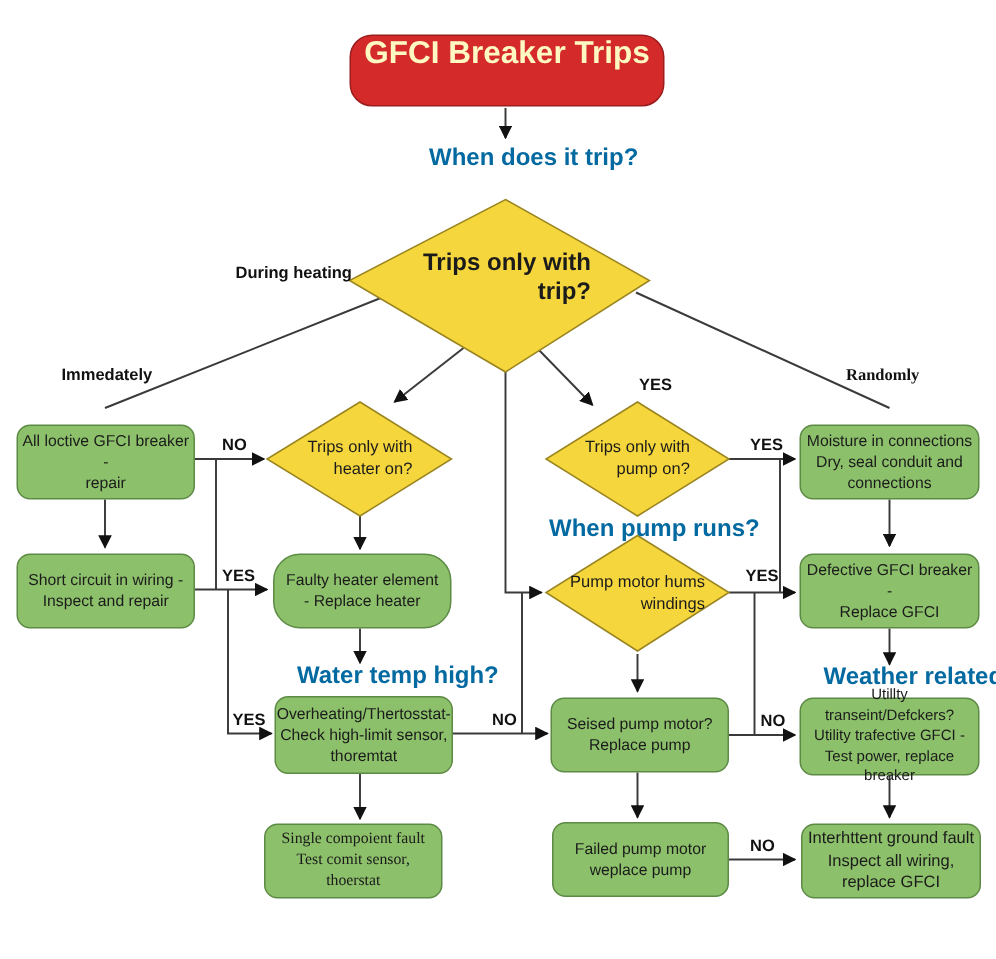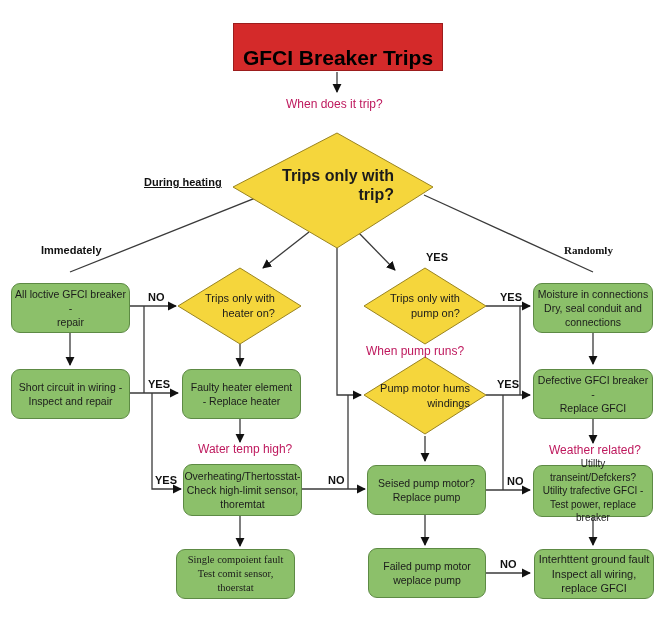--- a/index.html
+++ b/index.html
@@ -8,30 +8,30 @@
     #canvas { position: absolute; left: 0; top: 0; width: 664px; height: 639px; }
     .box {
       position: absolute; box-sizing: border-box;
       background: #8cc06a; border: 1.5px solid #5d8a44; border-radius: 9px;
       display: flex; align-items: center; justify-content: center; text-align: center;
       font-size: 10.5px; line-height: 1.35; color: #1b1b1b; padding: 4px 3px;
       white-space: pre-line;
     }
     .title-box {
       position: absolute; box-sizing: border-box;
-      background: #d42a2a; border: 1.5px solid #9c1d1d; border-radius: 0;
-      color: #000000; font-weight: bold; font-size: 21px;
-      display: flex; align-items: flex-end; justify-content: center;
+      background: #d42a2a; border: 1.5px solid #9c1d1d; border-radius: 15px;
+      color: #fef9c3; font-weight: bold; font-size: 21px;
+      display: flex; align-items: flex-start; justify-content: center;
     }
     .dtext {
       position: absolute; display: flex; align-items: center; justify-content: center;
       text-align: right; color: #1b1b1b; white-space: pre-line;
     }
     .label { position: absolute; font-size: 11px; font-weight: bold; color: #111; white-space: nowrap; }
-    .q { position: absolute; font-size: 12px; font-weight: normal; color: #be185d; white-space: nowrap; }
+    .q { position: absolute; font-size: 16px; font-weight: bold; color: #0369a1; white-space: nowrap; }
   </style>
 </head>
 <body>
 
 <svg id="canvas" width="664" height="639" viewBox="0 0 664 639">
   <defs>
     <marker id="arr" viewBox="0 0 10 10" refX="9" refY="5" markerWidth="7" markerHeight="7" orient="auto-start-reverse">
       <path d="M0,0 L10,5 L0,10 z" fill="#111"></path>
     </marker>
   </defs>
@@ -96,39 +96,39 @@
 
 <div class="dtext" style="left:263px; top:160px; width:150px; height:50px; font-size:16px; font-weight:bold; line-height:1.2;">Trips only with
 trip?</div>
 <div class="dtext" style="left:190px; top:290px; width:100px; height:32px; font-size:11px; line-height:1.35;">Trips only with
 heater on?</div>
 <div class="dtext" style="left:375px; top:290px; width:100px; height:32px; font-size:11px; line-height:1.35;">Trips only with
 pump on?</div>
 <div class="dtext" style="left:375px; top:380px; width:100px; height:32px; font-size:11px; line-height:1.35;">Pump motor hums
 windings</div>
 
-<div class="label" style="left:144px; top:176px;text-decoration:underline;">During heating</div>
+<div class="label" style="left:157px; top:176px;">During heating</div>
 <div class="label" style="left:41px; top:244px;">Immedately</div>
 <div class="label" style="left:564px; top:244px;font-family:Liberation Serif, serif;">Randomly</div>
 <div class="label" style="left:426px; top:251px;">YES</div>
 
 <div class="label" style="left:148px; top:291px;">NO</div>
 <div class="label" style="left:148px; top:378px;">YES</div>
 <div class="label" style="left:155px; top:474px;">YES</div>
 <div class="label" style="left:328px; top:474px;">NO</div>
 <div class="label" style="left:500px; top:291px;">YES</div>
 <div class="label" style="left:497px; top:378px;">YES</div>
 <div class="label" style="left:507px; top:475px;">NO</div>
 <div class="label" style="left:500px; top:558px;">NO</div>
 
 <div class="box" style="left:11px; top:283px; width:119px; height:50px;">All loctive GFCI breaker -
 repair</div>
 <div class="box" style="left:11px; top:369px; width:119px; height:50px;">Short circuit in wiring -
 Inspect and repair</div>
-<div class="box" style="left:182px; top:369px; width:119px; height:50px;">Faulty heater element
+<div class="box" style="left:182px; top:369px; width:119px; height:50px;border-radius:18px;">Faulty heater element
 - Replace heater</div>
 <div class="box" style="left:183px; top:464px; width:119px; height:52px;">Overheating/Thertosstat-
 Check high-limit sensor,
 thoremtat</div>
 <div class="box" style="left:176px; top:549px; width:119px; height:50px;font-family:Liberation Serif, serif;">Single compoient fault
 Test comit sensor, thoerstat</div>
 <div class="box" style="left:367px; top:465px; width:119px; height:50px;">Seised pump motor?
 Replace pump</div>
 <div class="box" style="left:368px; top:548px; width:118px; height:50px;">Failed pump motor
 weplace pump</div>

